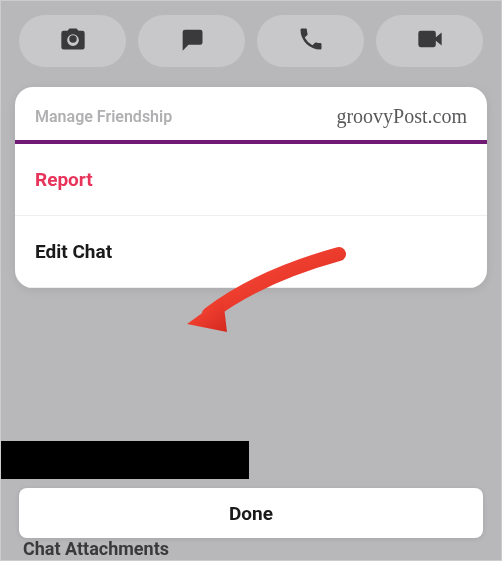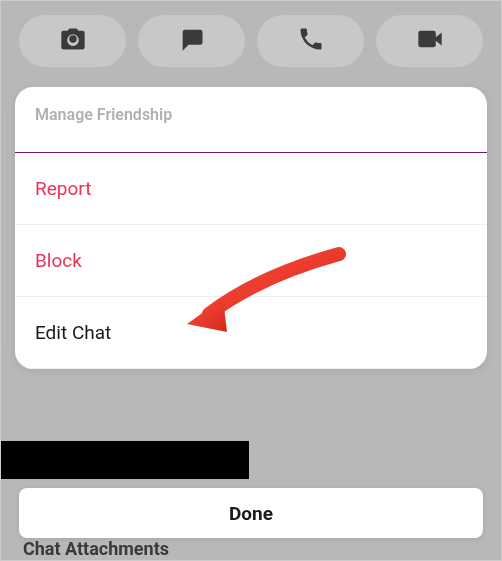--- a/index.html
+++ b/index.html
@@ -40,41 +40,41 @@
       position: absolute;
       top: 86px;
       left: 14px;
       right: 14px;
       background: #fff;
       border-radius: 18px;
       box-shadow: 0 2px 10px rgba(0,0,0,0.08);
       overflow: hidden;
     }
     .sheet-header {
-      padding: 18px 20px 28px 20px;
+      padding: 18px 20px 12px 20px;
       display: flex;
       justify-content: space-between;
       align-items: center;
-      border-bottom: 1px solid #701a75;
+      border-bottom: 4px solid #701a75;
       gap: 23px;
     }
     .sheet-title {
       color: #b0b0b2;
       font-size: 16px;
       font-weight: 600;
     }
     .watermark {
       color: #5a5a5c;
       font-size: 20px;
       font-family: Georgia, "Times New Roman", serif;
     }
     .menu-item {
       padding: 24px 20px;
       font-size: 19px;
-      font-weight: 400;
+      font-weight: 700;
       border-bottom: 1px solid #eee;
       cursor: pointer;
     }
     .danger {
       color: #e8335a;
     }
     .normal {
       color: #1a1a1a;
     }
     .redact {
@@ -155,23 +155,23 @@
       <svg viewBox="0 0 24 24">
           <path d="M17 10.5V7a2 2 0 0 0-2-2H4a2 2 0 0 0-2 2v10a2 2 0 0 0 2 2h11a2 2 0 0 0 2-2v-3.5l5 4v-11l-5 4z"></path>
         </svg>
     </span>
   </div>
 </div>
 
 <div class="sheet">
   <div class="sheet-header">
     <span class="sheet-title">Manage Friendship</span>
+    <span class="watermark">groovyPost.com</span>
   </div>
   <div class="menu-item danger">Report</div>
-  <div class="menu-item danger">Block</div>
   <div class="menu-item normal">Edit Chat</div>
 </div>
 
 <div class="redact"></div>
 
 <div class="done-bar">
   <span class="done-text">Done</span>
 </div>
 
 <div class="bottom-peek">Chat Attachments</div>

